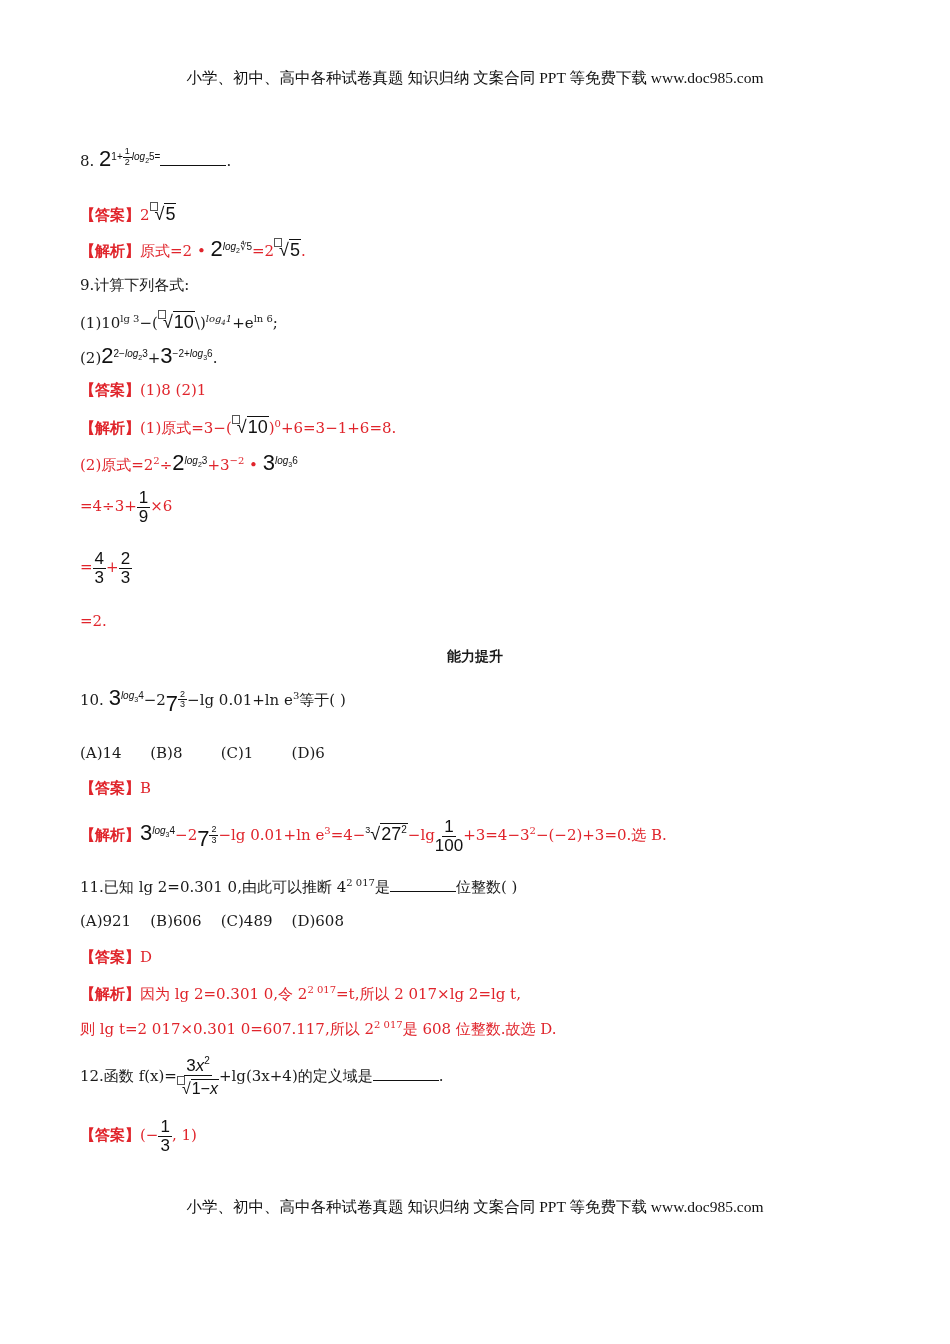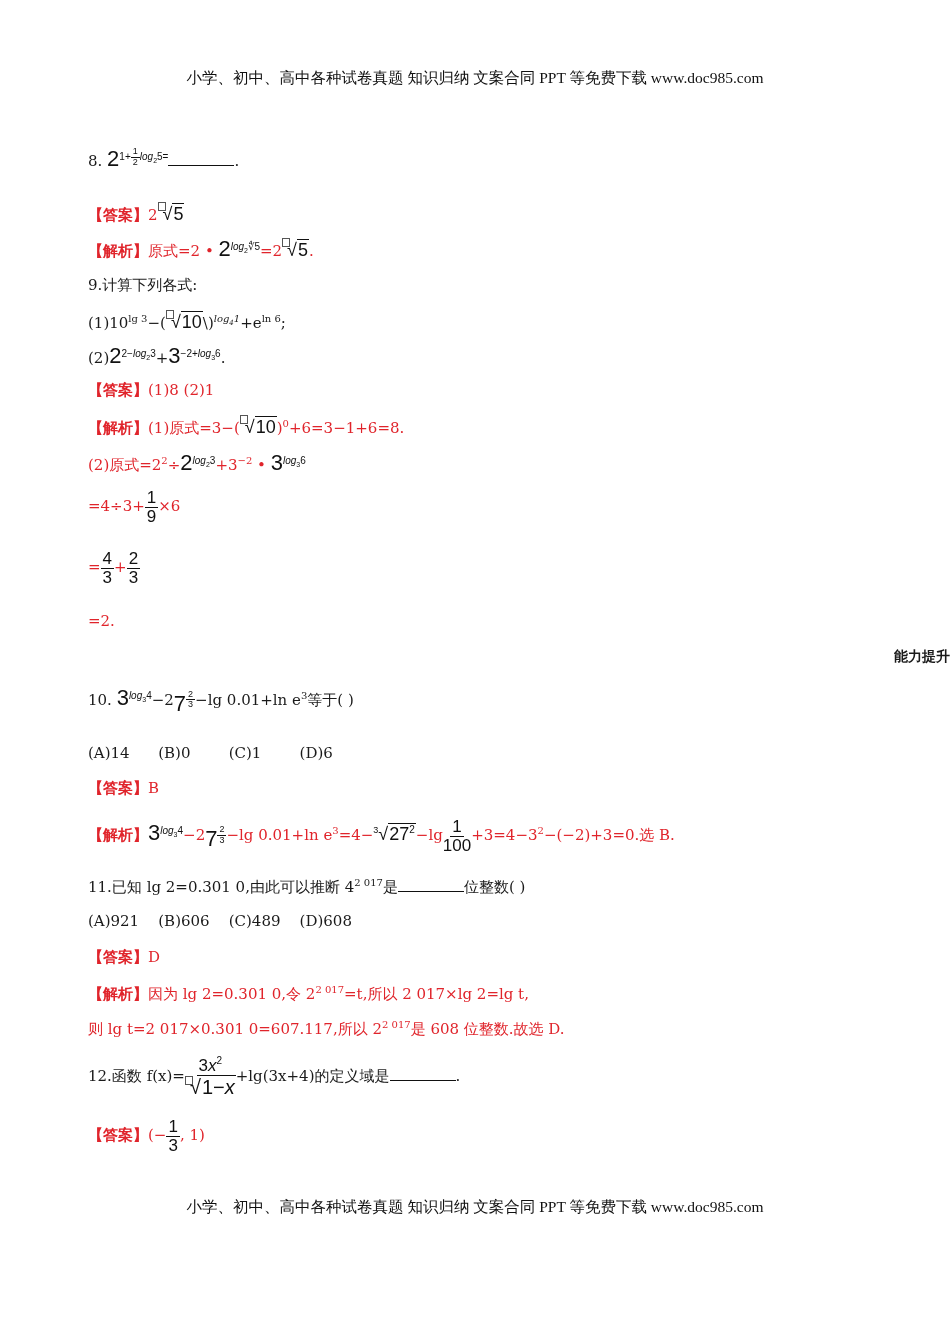--- a/index.html
+++ b/index.html
@@ -8,36 +8,36 @@
     font-family: "DejaVu Serif", "Liberation Serif", serif;
     color: #1a1a1a; font-size: 15px;
   }
   .header, .footer {
     position: absolute; left: 0; width: 950px; text-align: center;
     font-family: "Liberation Serif", "DejaVu Serif", serif;
     font-size: 15.5px; color: #111;
   }
   .header { top: 68px; }
   .footer { top: 1197px; }
-  .line { position: absolute; left: 88px; white-space: nowrap; font-size: 15px; text-align: right; }
+  .line { position: absolute; left: 80px; white-space: nowrap; font-size: 15px; text-align: right; }
   .red { color: #e0242b; }
   .bracket { color: #e0242b; font-weight: bold; }
   .m { font-family: "Liberation Sans", "DejaVu Sans", sans-serif; color: #111; }
   .big { font-size: 22px; }
   sup, sub { font-size: 10px; }
   .it { font-style: italic; }
   .blank { display: inline-block; width: 66px; border-bottom: 1px solid #111; height: 12px; vertical-align: baseline; }
   .frac { display: inline-flex; flex-direction: column; align-items: center; vertical-align: middle; font-family: "Liberation Sans", "DejaVu Sans", sans-serif; color: #111; font-size: 17px; line-height: 1.05; }
   .frac .num { border-bottom: 1px solid #111; padding: 0 2px; }
   .frac.small { font-size: 9px; }
   .root { font-family: "Liberation Sans", "DejaVu Sans", sans-serif; color: #111; font-size: 18px; }
   .root .rad { border-top: 1px solid #111; padding: 0 1px; }
   .box { display: inline-block; width: 6px; height: 7px; border: 1px solid #555; vertical-align: 9px; margin-right: -3px; }
   .section-title {
-    position: absolute; top: 648px; left: 0; width: 950px; text-align: right;
+    position: absolute; top: 648px; left: 0; width: 950px; text-align: center;
     font-family: "DejaVu Sans", "Liberation Sans", sans-serif; font-weight: bold; font-size: 14px;
   }
 </style>
 </head>
 <body>
 
 <div class="header">小学、初中、高中各种试卷真题 知识归纳 文案合同 PPT 等免费下载   www.doc985.com</div>
 
 <div class="line" style="top:146px">
   <span>8.</span>
@@ -92,21 +92,21 @@
 
 <div class="line" style="top:685px">
   <span>10.</span>
   <span class="m big">3</span><sup class="m"><span class="it">log</span><sub style="font-size:7px">3</sub>4</sup>−2<span class="m big" style="vertical-align:-6px">7</span><sup class="frac small" style="vertical-align:8px">
       <span class="num">2</span>
       <span>3</span>
     </sup>−lg  0.01+ln  e<sup>3</sup>等于(      )
 </div>
 <div class="line" style="top:744px">
   <span>(A)14</span>&nbsp;&nbsp;&nbsp;&nbsp;&nbsp;
-  <span>(B)0</span>&nbsp;&nbsp;&nbsp;&nbsp;&nbsp;&nbsp;&nbsp;
+  <span>(B)8</span>&nbsp;&nbsp;&nbsp;&nbsp;&nbsp;&nbsp;&nbsp;
   <span>(C)1</span>&nbsp;&nbsp;&nbsp;&nbsp;&nbsp;&nbsp;&nbsp;
   <span>(D)6</span>
 </div>
 <div class="line red" style="top:779px">
   <span class="bracket">【答案】</span><span>B</span>
 </div>
 <div class="line red" style="top:818px">
   <span class="bracket">【解析】</span><span class="m big">3</span><sup class="m"><span class="it">log</span><sub style="font-size:7px">3</sub>4</sup>−2<span class="m big" style="vertical-align:-6px">7</span><sup class="frac small" style="vertical-align:8px">
       <span class="num">2</span>
       <span>3</span>
@@ -131,21 +131,21 @@
 <div class="line red" style="top:984px">
   <span class="bracket">【解析】</span>因为 lg 2=0.301 0,令 2<sup>2 017</sup>=t,所以 2 017×lg 2=lg t,
 </div>
 <div class="line red" style="top:1019px">
   则 lg t=2 017×0.301 0=607.117,所以 2<sup>2 017</sup>是 608 位整数.故选 D.
 </div>
 
 <div class="line" style="top:1056px">
   <span>12.</span><span>函数 f(x)=</span><span class="frac">
       <span class="num">3<span class="it">x</span><sup>2</sup></span>
-      <span class="root" style="font-size:20px"><span class="box"></span>√<span class="rad">1−<span class="it">x</span></span></span>
+      <span class="root" style="font-size:16px"><span class="box"></span>√<span class="rad">1−<span class="it">x</span></span></span>
     </span><span>+lg(3x+4)的定义域是</span><span class="blank"></span>.
 </div>
 <div class="line red" style="top:1118px">
   <span class="bracket">【答案】</span>(−<span class="frac">
       <span class="num">1</span>
       <span>3</span>
     </span>, 1)
 </div>
 
 <div class="footer">小学、初中、高中各种试卷真题 知识归纳 文案合同 PPT 等免费下载   www.doc985.com</div>

